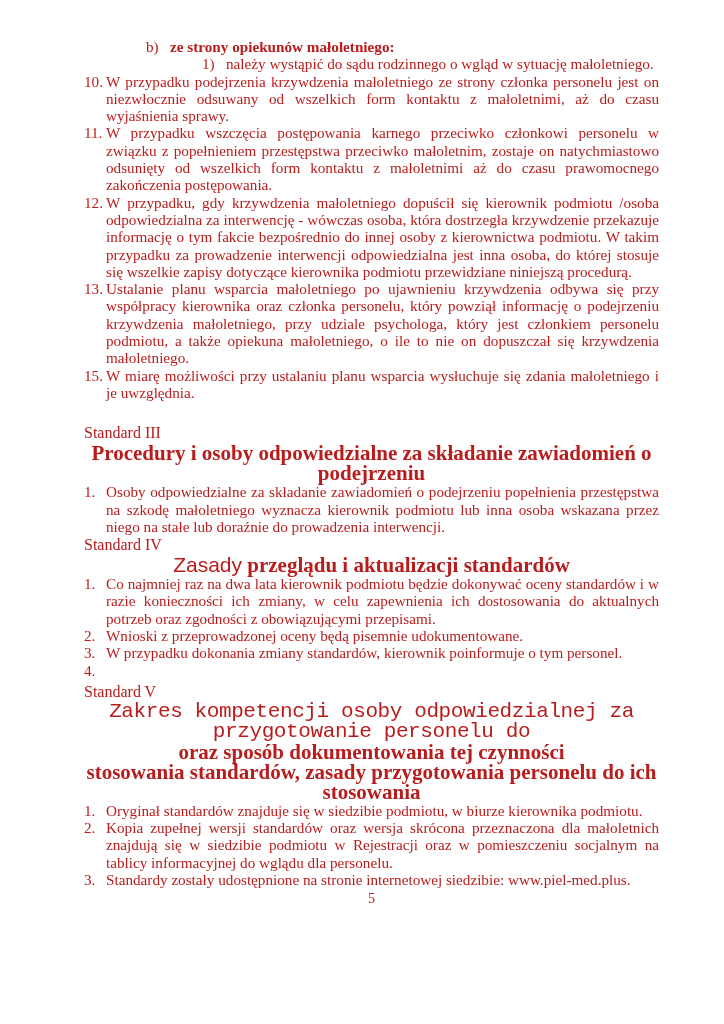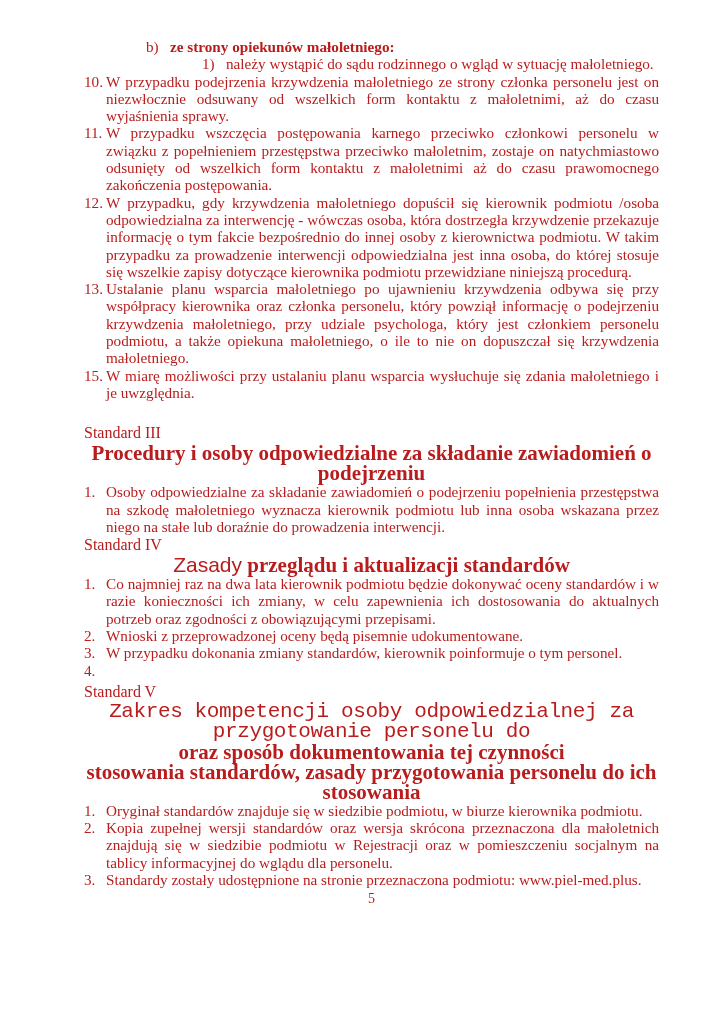--- a/index.html
+++ b/index.html
@@ -74,18 +74,18 @@
   <section class="sec5">
     <div class="std-num">Standard V</div>
     <div class="std-title">
       <div class="sec5-title-1">Zakres kompetencji osoby odpowiedzialnej za przygotowanie personelu do</div>
       <div>oraz sposób dokumentowania tej czynności</div>
       <div>stosowania standardów, zasady przygotowania personelu do ich stosowania</div>
     </div>
     <ol class="items items2 sec5-list">
       <li><span class="num">1.</span><span>Oryginał standardów znajduje się w siedzibie podmiotu, w biurze kierownika podmiotu.</span></li>
       <li><span class="num">2.</span><span>Kopia zupełnej wersji standardów oraz wersja skrócona przeznaczona dla małoletnich znajdują się w siedzibie podmiotu w Rejestracji oraz w pomieszczeniu socjalnym na tablicy informacyjnej do wglądu dla personelu.</span></li>
-      <li><span class="num">3.</span><span>Standardy zostały udostępnione na stronie przeznaczona podmiotu: www.piel-med.plus.</span></li>
+      <li><span class="num">3.</span><span>Standardy zostały udostępnione na stronie internetowej siedzibie: www.piel-med.plus.</span></li>
     </ol>
   </section>
 
   <div class="page-number">5</div>
 </div>
 
 </body></html>

